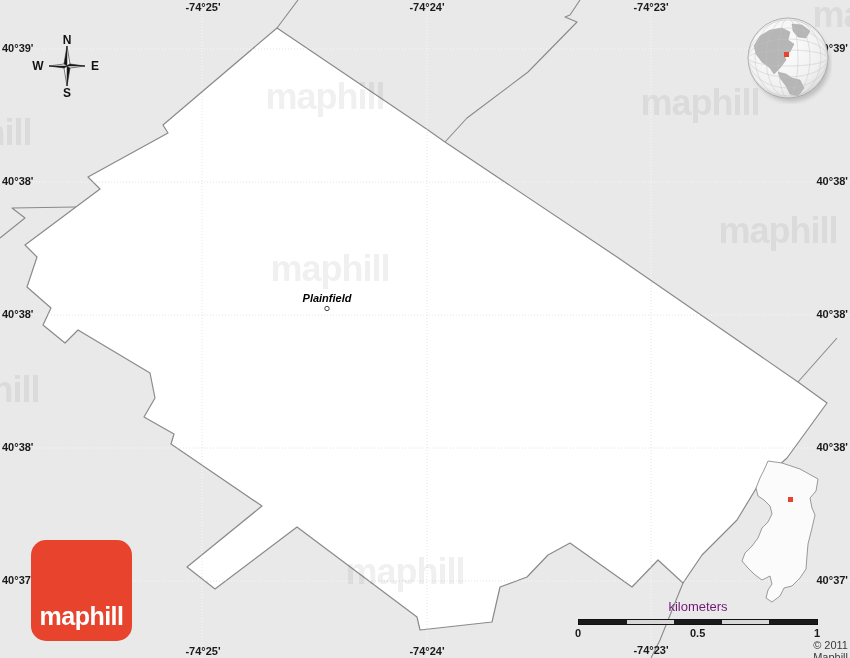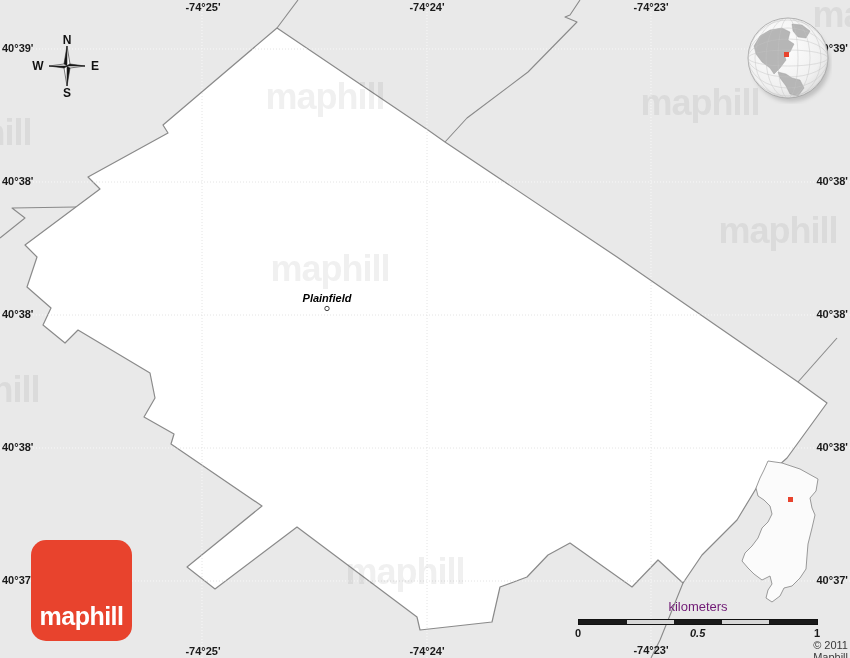--- a/index.html
+++ b/index.html
@@ -189,21 +189,21 @@
 
   <span class="scale-title">kilometers</span>
   <div class="scalebar">
     <div class="seg dark"></div>
     <div class="seg lite"></div>
     <div class="seg dark"></div>
     <div class="seg lite"></div>
     <div class="seg dark"></div>
   </div>
   <span class="scale-tick" style="left:575px;">0</span>
-  <span class="scale-tick" style="left:690px;font-style:italic;">0.5</span>
+  <span class="scale-tick" style="left:690px;">0.5</span>
   <span class="scale-tick" style="left:814px;">1</span>
 
   <span class="copyright">© 2011 Maphill</span>
 
   <div class="logo">
     <span>maphill</span>
   </div>
 
 </div>
 

